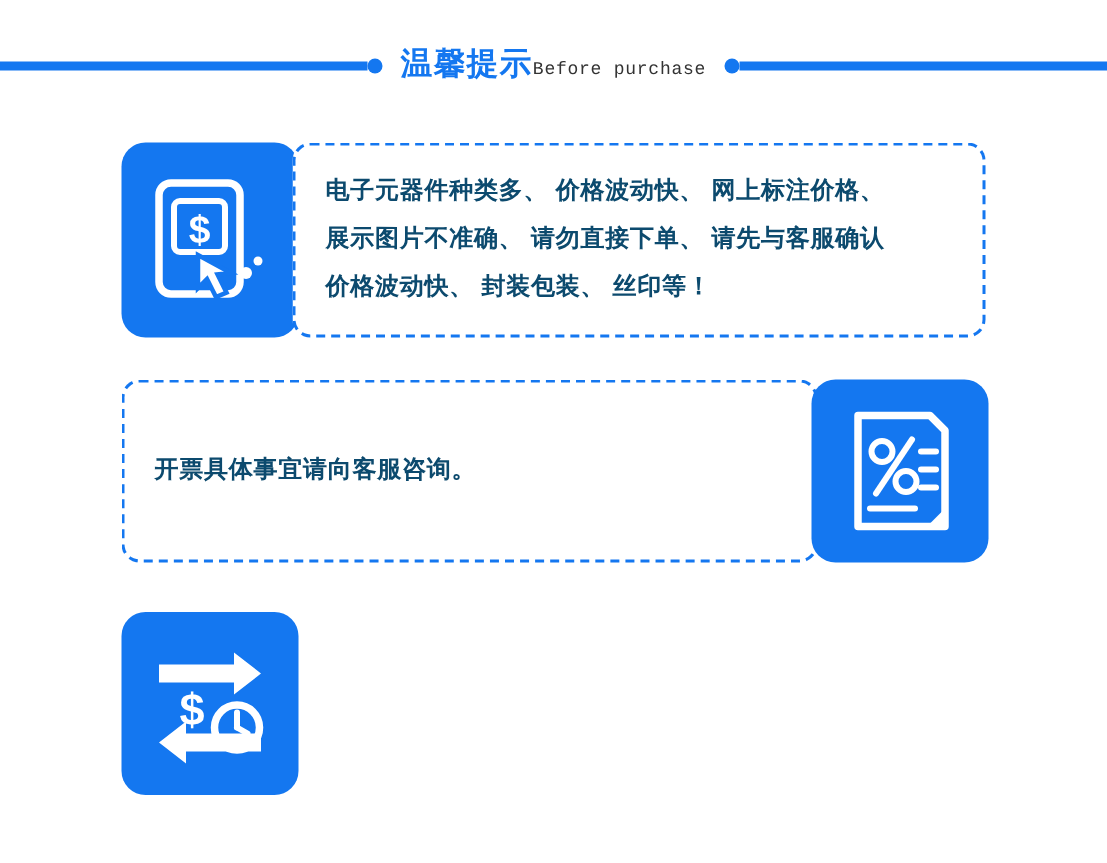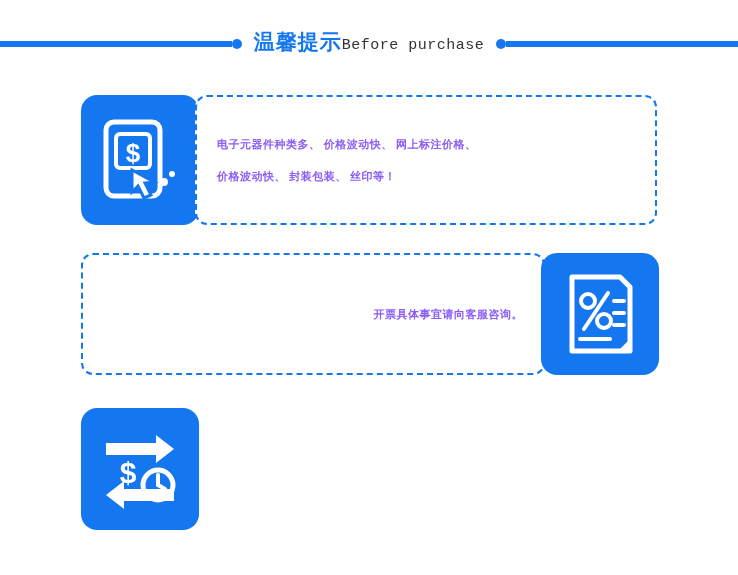--- a/index.html
+++ b/index.html
@@ -61,21 +61,21 @@
     white-space: nowrap;
   }
   .header-title-cn {
     color: #1477f0;
     font-size: 21px;
     font-weight: bold;
     letter-spacing: 1px;
   }
   .header-title-en {
     color: #333333;
-    font-size: 15px;
+    font-size: 12px;
     font-family: "Liberation Mono", monospace;
     letter-spacing: 0.5px;
   }
 
   
   .block {
     position: absolute;
     display: flex;
     align-items: stretch;
   }
@@ -93,26 +93,26 @@
     flex: 1 1 auto;
     border: 2px dashed #1477f0;
     border-radius: 12px;
     display: flex;
     align-items: center;
     box-sizing: border-box;
     background: #ffffff;
   }
   .text-inner {
     padding: 10px 20px;
-    color: #8b5cf6;
-    font-size: 11px;
+    color: #0c4a6e;
+    font-size: 16px;
     line-height: 32px;
     letter-spacing: 0.5px;
     font-weight: bold;
-    font-family: Liberation Serif, serif;
+    font-family: Liberation Sans, sans-serif;
   }
   .text-inner .line {
     display: block;
     white-space: nowrap;
   }
 
   
   #block1 {
     top: 95px;
     left: 81px;
@@ -131,21 +131,21 @@
 
   
   #block2 {
     top: 253px;
     left: 81px;
     width: 578px;
     height: 122px;
   }
   #block2 .text-box {
     height: 122px;
-    justify-content: flex-end;
+    justify-content: flex-start;
   }
   #block2 .icon-box {
     width: 118px;
     height: 122px;
     margin-left: -4px;
     border-radius: 16px;
   }
   #block2 .text-inner {
     text-align: center;
   }
@@ -194,20 +194,21 @@
         <rect x="14" y="16" width="34" height="34" rx="4" ry="4" fill="none" stroke="#ffffff" stroke-width="4"></rect>
         <text x="31" y="44" font-family="Liberation Sans, sans-serif" font-size="26" font-weight="bold" fill="#ffffff" text-anchor="middle">$</text>
         <path d="M30 52 L30 74 L36 68 L42 80 L49 77 L43 65 L52 64 Z" fill="#ffffff" stroke="#1477f0" stroke-width="3"></path>
         <circle cx="62" cy="64" r="4" fill="#ffffff"></circle>
         <circle cx="70" cy="56" r="3" fill="#ffffff"></circle>
       </svg>
     </div>
     <div class="text-box">
       <div class="text-inner">
         <span class="line">电子元器件种类多、 价格波动快、 网上标注价格、</span>
+        <span class="line">展示图片不准确、 请勿直接下单、 请先与客服确认</span>
         <span class="line">价格波动快、 封装包装、 丝印等！</span>
       </div>
     </div>
   </div>
 
   <div class="block" id="block2">
     <div class="text-box">
       <div class="text-inner">
         <span class="line">开票具体事宜请向客服咨询。</span>
       </div>

